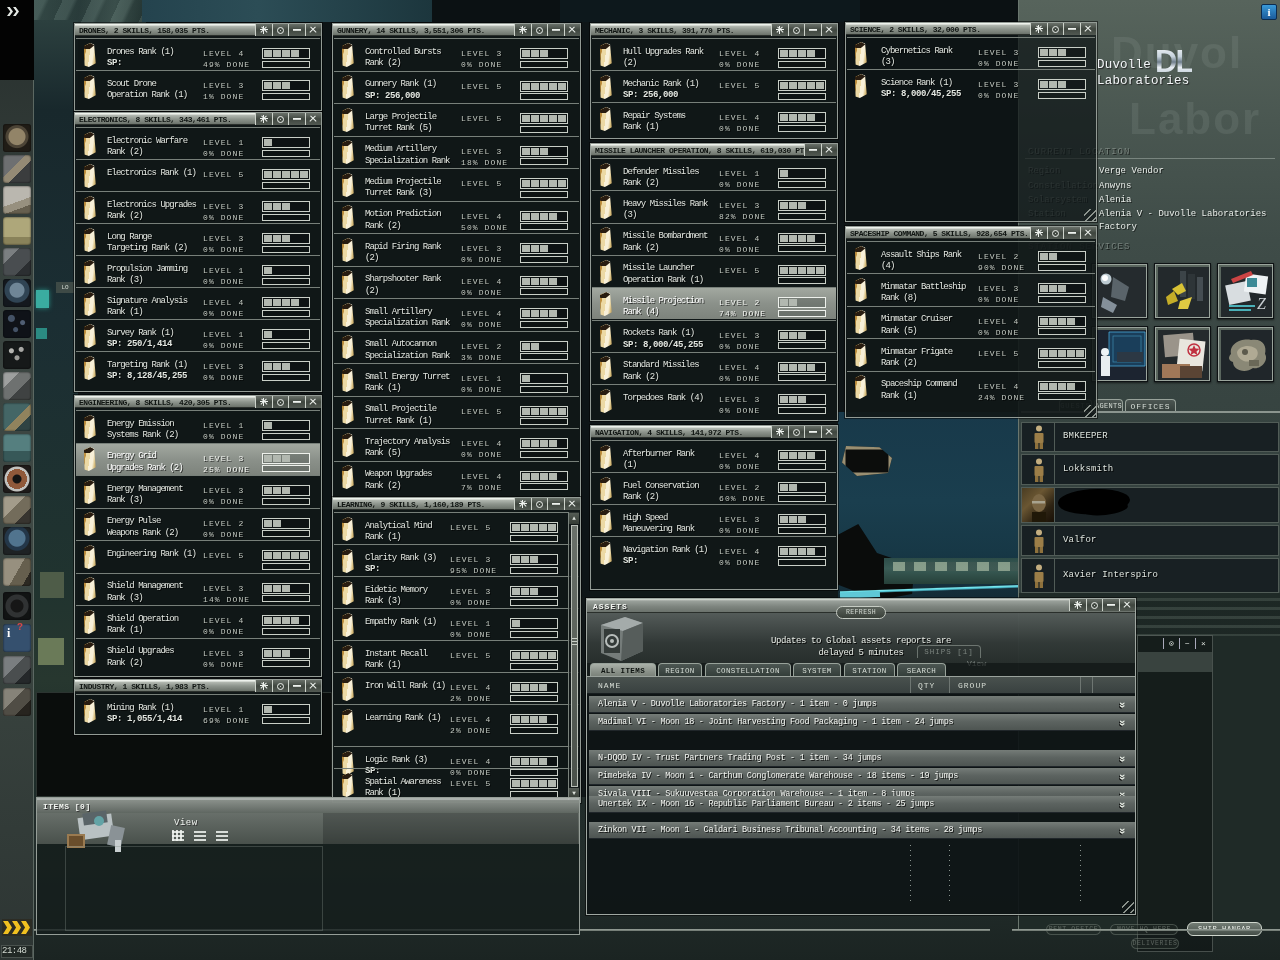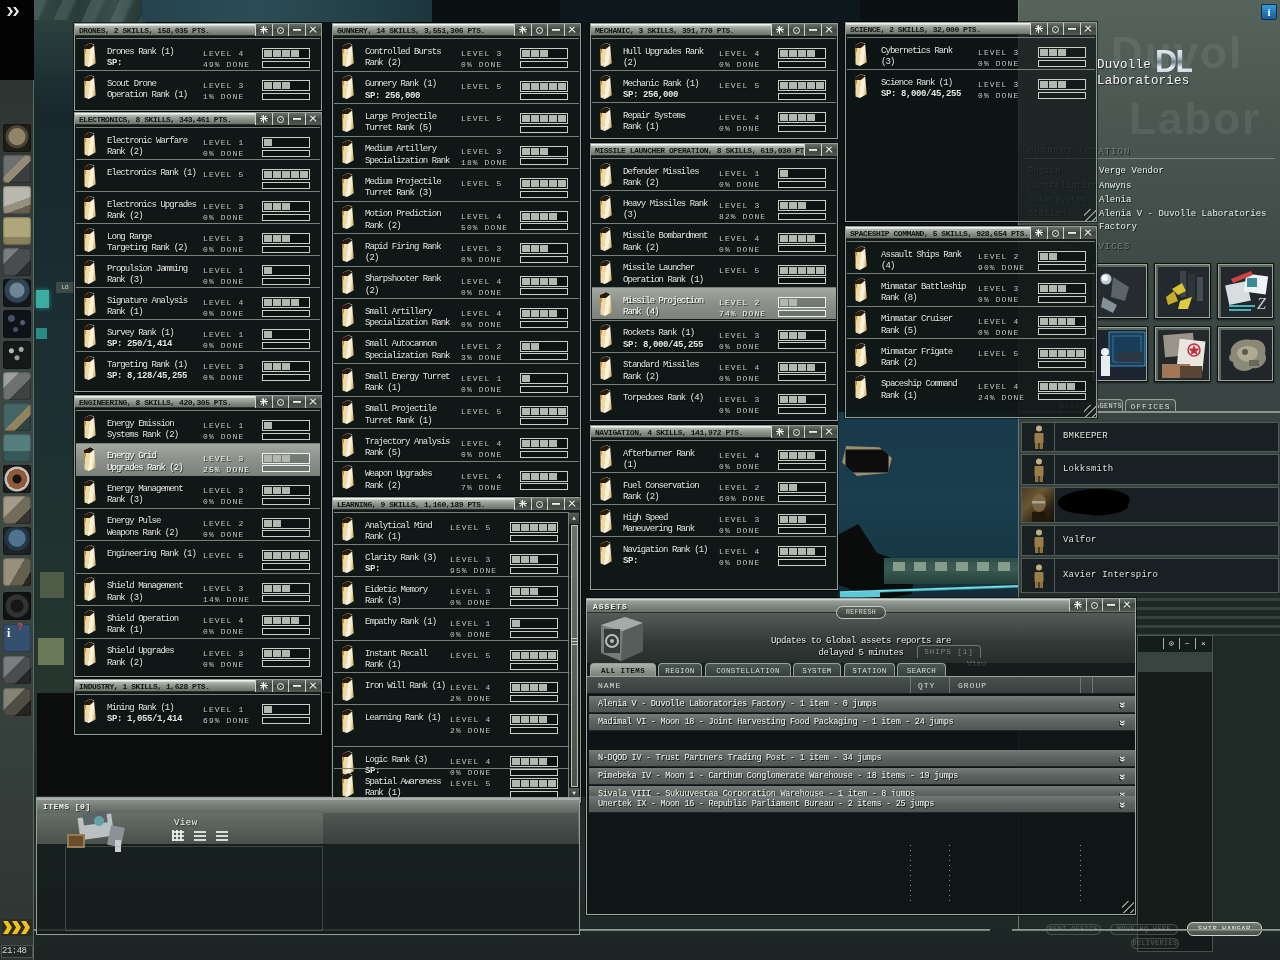--- a/index.html
+++ b/index.html
@@ -583,21 +583,21 @@
         <i class="f"></i>
         <i class="f"></i>
         <i class="e"></i>
         <i class="e"></i>
       </div>
 <div class="ub"></div>
 </div>
 </div>
 <div class="w" style="left:74px;top:679px;width:248px;height:56px">
 <div class="tb">
-      <span class="tt">INDUSTRY, 1 SKILLS, 1,628 PTS.</span>
+      <span class="tt">INDUSTRY, 1 SKILLS, 1,983 PTS.</span>
       <span class="bt">
         <i class="b1">
           <u></u>
           <u class="r"></u>
         </i>
         <i class="b2">
           <u></u>
         </i>
         <i class="b3">
           <u></u>
@@ -1509,20 +1509,21 @@
       <div class="vl" style="left:362px"></div>
       <div class="vl" style="left:493px"></div>
       <div class="vl" style="left:505px"></div>
     </div>
 <div class="ar" style="top:97px">Alenia V - Duvolle Laboratories Factory - 1 item - 0 jumps<i>»</i></div>
 <div class="ar" style="top:115px">Madimal VI - Moon 18 - Joint Harvesting Food Packaging - 1 item - 24 jumps<i>»</i></div>
 <div class="ar" style="top:151px">N-DQOD IV - Trust Partners Trading Post - 1 item - 34 jumps<i>»</i></div>
 <div class="ar" style="top:169px">Pimebeka IV - Moon 1 - Carthum Conglomerate Warehouse - 18 items - 19 jumps<i>»</i></div>
 <div class="ar" style="top:187px">Sivala VIII - Sukuuvestaa Corporation Warehouse - 1 item - 8 jumps<i>»</i></div>
 <div class="ar" style="top:197px">Unertek IX - Moon 16 - Republic Parliament Bureau - 2 items - 25 jumps<i>»</i></div>
+<div class="ar" style="top:223px">Zinkon VII - Moon 1 - Caldari Business Tribunal Accounting - 34 items - 28 jumps<i>»</i></div>
 <div class="dot" style="left:323px;top:246px;height:56px"></div>
 <div class="dot" style="left:362px;top:246px;height:56px"></div>
 <div class="dot" style="left:493px;top:246px;height:56px"></div>
 <i class="cnr" style="right:1px;bottom:1px"></i>
 </div>
 <div id="nc">
 <div class="abs" style="left:0;top:0;width:34px;height:80px;background:#030303"></div>
 <div class="abs" style="left:7px;top:7px;width:6px;height:9px;background:#e4e8e4;clip-path:polygon(0 0,45% 0,100% 50%,45% 100%,0 100%,55% 50%)"></div>
 <div class="abs" style="left:13px;top:7px;width:6px;height:9px;background:#e4e8e4;clip-path:polygon(0 0,45% 0,100% 50%,45% 100%,0 100%,55% 50%)"></div>
 <div class="ni" style="top:124px;background:radial-gradient(circle at 50% 45%,#c9a868 0 8px,#6a5636 9px 11px,#2c2416 12px)"></div>

